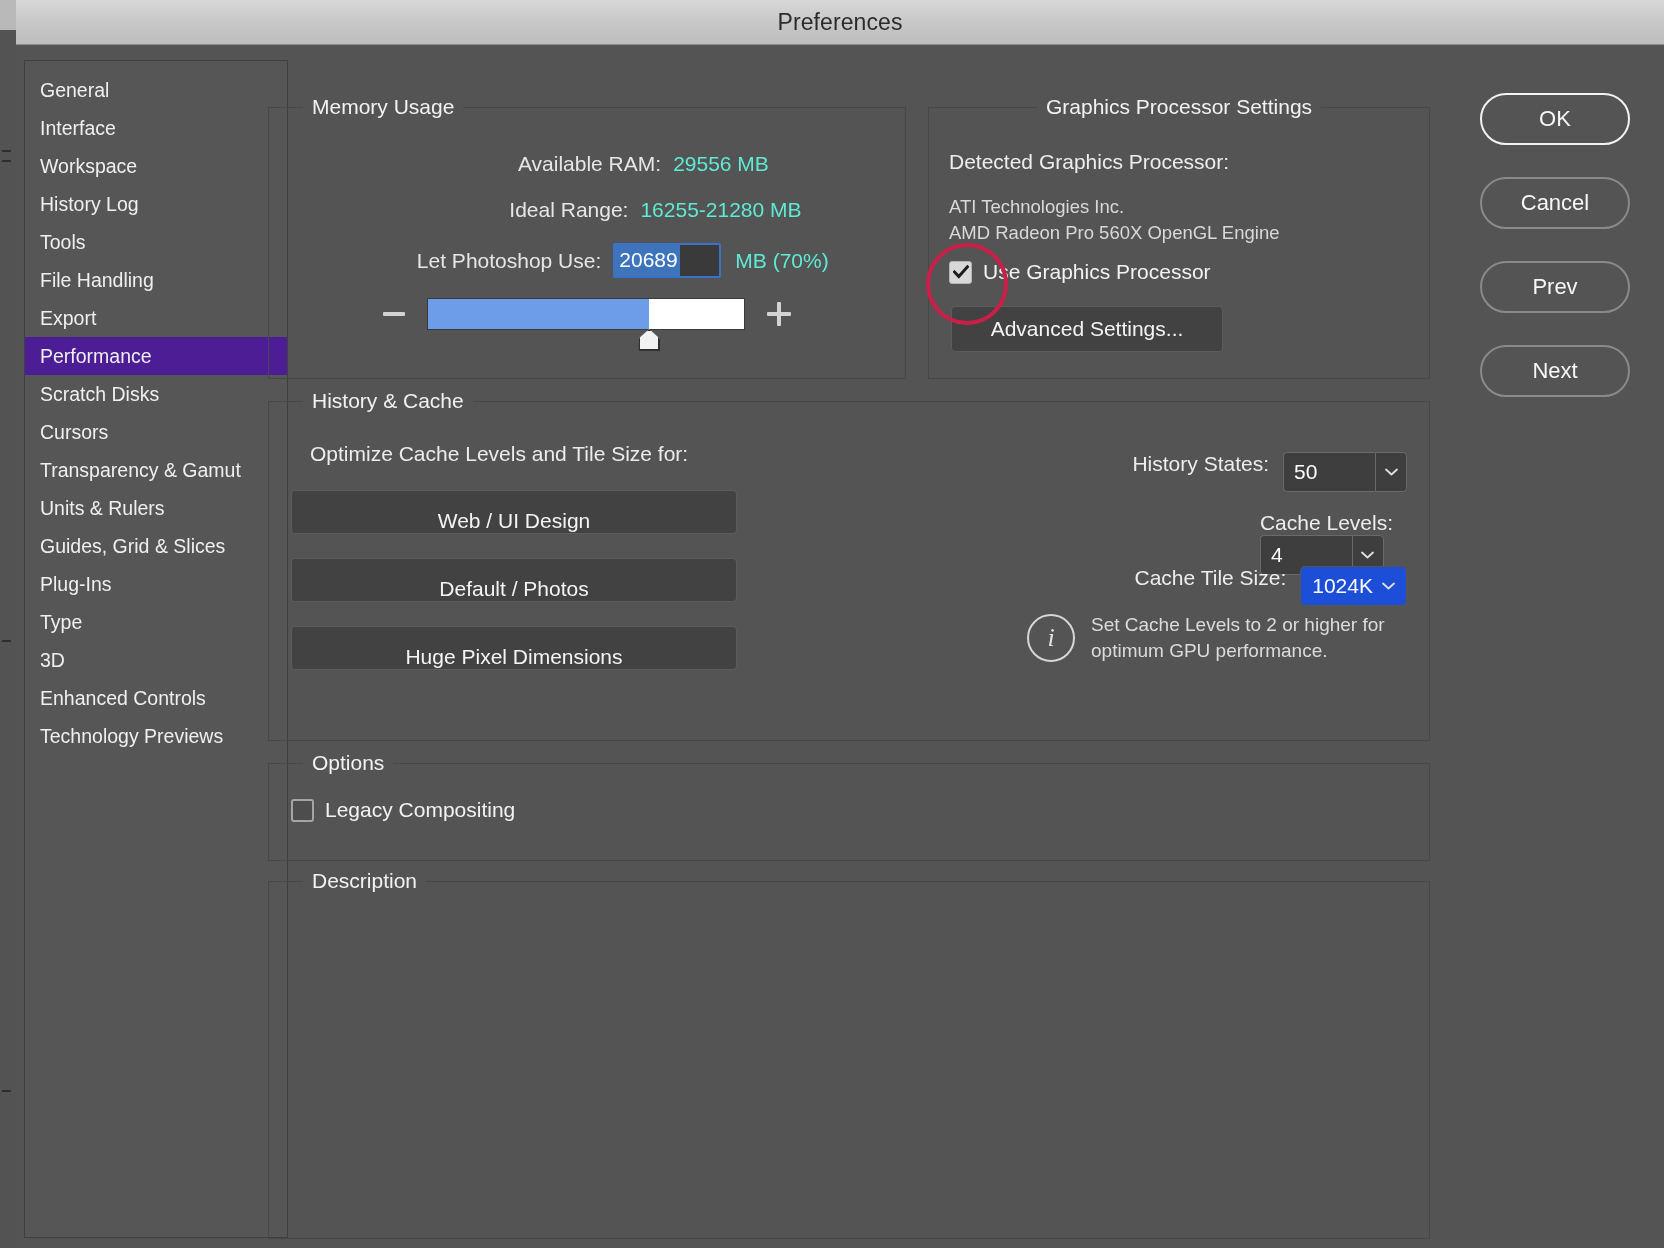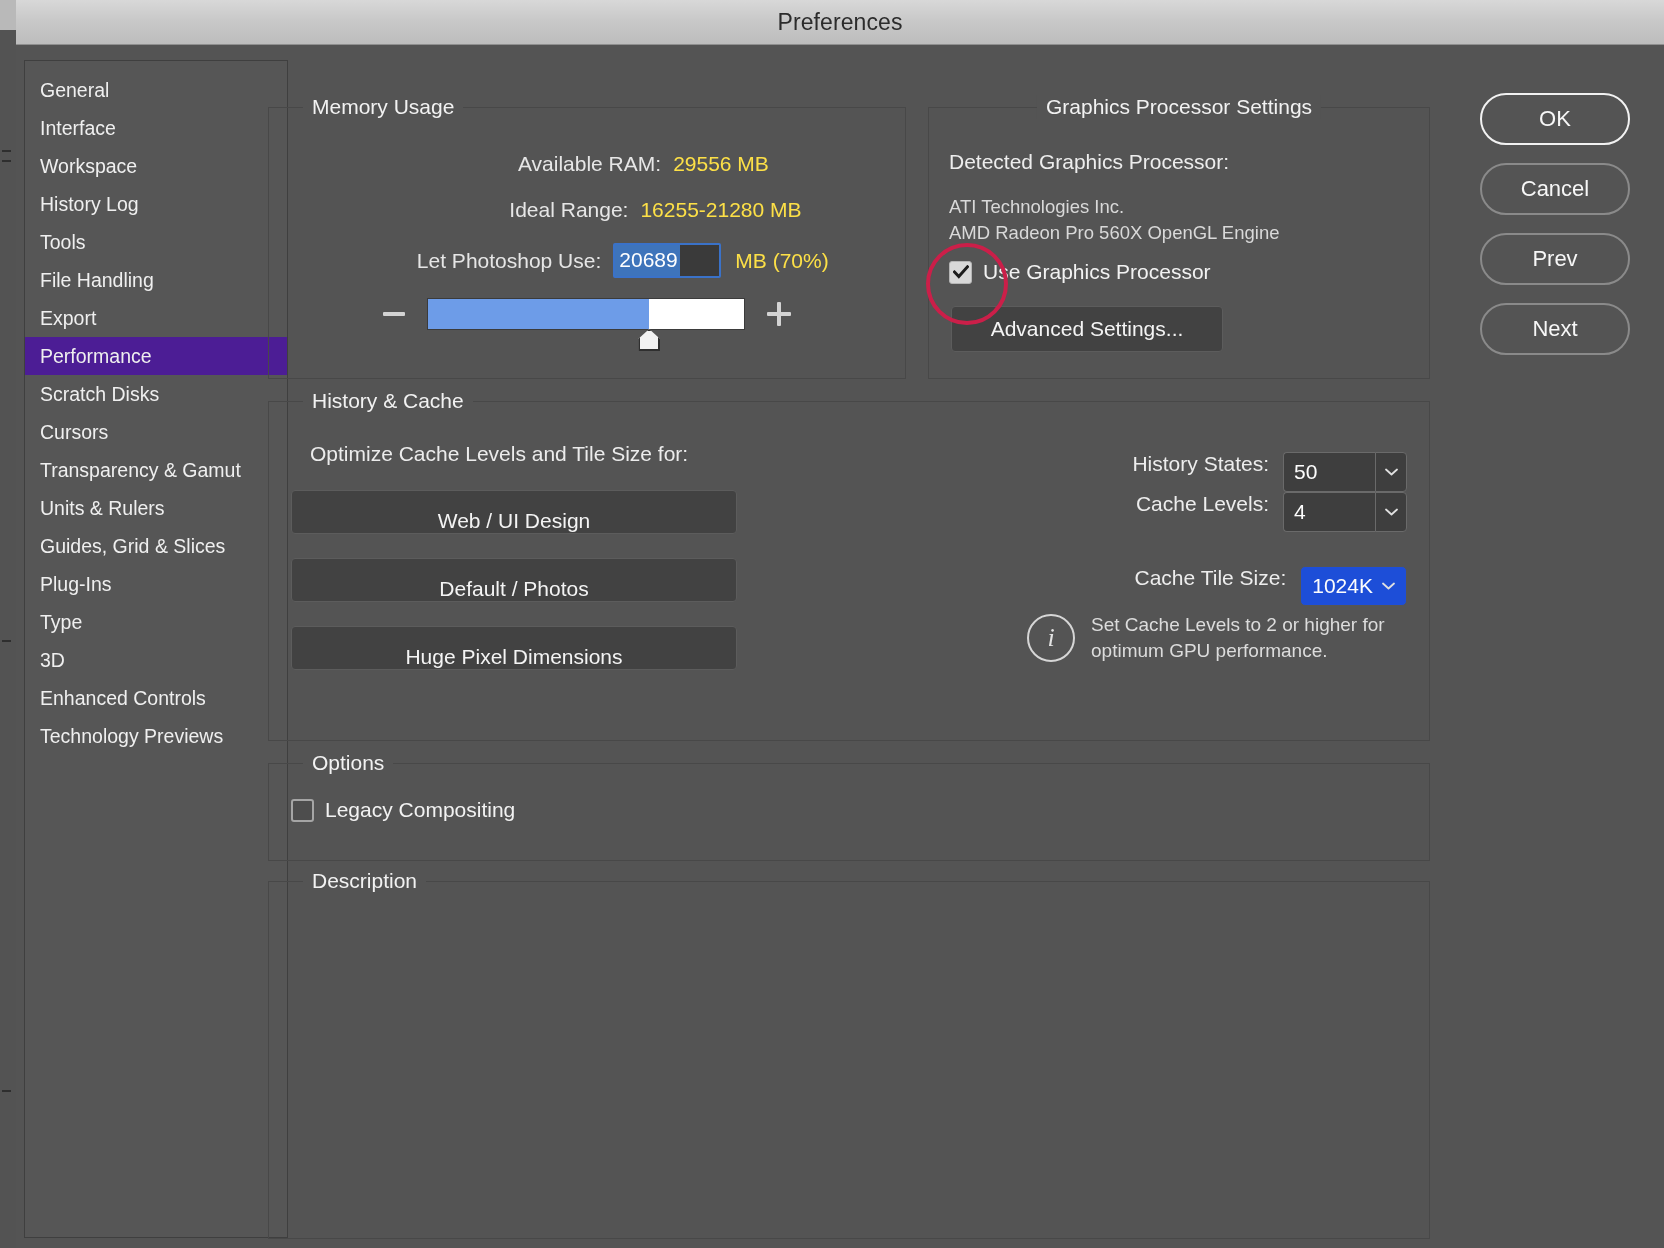--- a/index.html
+++ b/index.html
@@ -124,21 +124,21 @@
     display: flex;
     align-items: center;
     font-size: 21px;
     color: #e9e9e9;
     white-space: nowrap;
   }
   .mem-label {
     text-align: right;
     color: #e6e6e6;
   }
-  .mem-value { color: #fde047; }
+  .mem-value { color: #5eead4; }
 
   #row-avail  { left: 0; top: 44px;  width: 100%; }
   #row-ideal  { left: 0; top: 90px;  width: 100%; }
   #row-use    { left: 0; top: 135px; width: 100%; }
 
   .mem-inner {
     display: flex;
     align-items: center;
     margin: 0 auto;
   }
@@ -321,21 +321,21 @@
   #preset-2 { top: 224px; }
 
   .field-row {
     position: absolute;
     display: flex;
     align-items: flex-start;
     font-size: 21px;
     color: #ededed;
   }
   #field-0 { right: 22px; top: 50px; }
-  #field-1 { right: 22px; top: 90px; }
+  #field-1 { right: 22px; top: 109px; flex-direction: column; }
   #field-2 { right: 22px; top: 164px; }
 
   .field-label {
     margin-right: 14px;
     text-align: right;
     white-space: nowrap;
   }
 
   .combo-split {
     display: flex;
@@ -423,21 +423,21 @@
     width: 1162px; height: 358px;
   }
 
   
   .btn-col {
     position: absolute;
     right: 34px;
     top: 48px;
     display: flex;
     flex-direction: column;
-    gap: 18px;
+    gap: 32px;
     align-items: center;
   }
   .pill {
     width: 150px;
     height: 52px;
     border-radius: 26px;
     border: 2px solid #8a8a8a;
     background: transparent;
     color: #f7f7f7;
     font-size: 22px;

